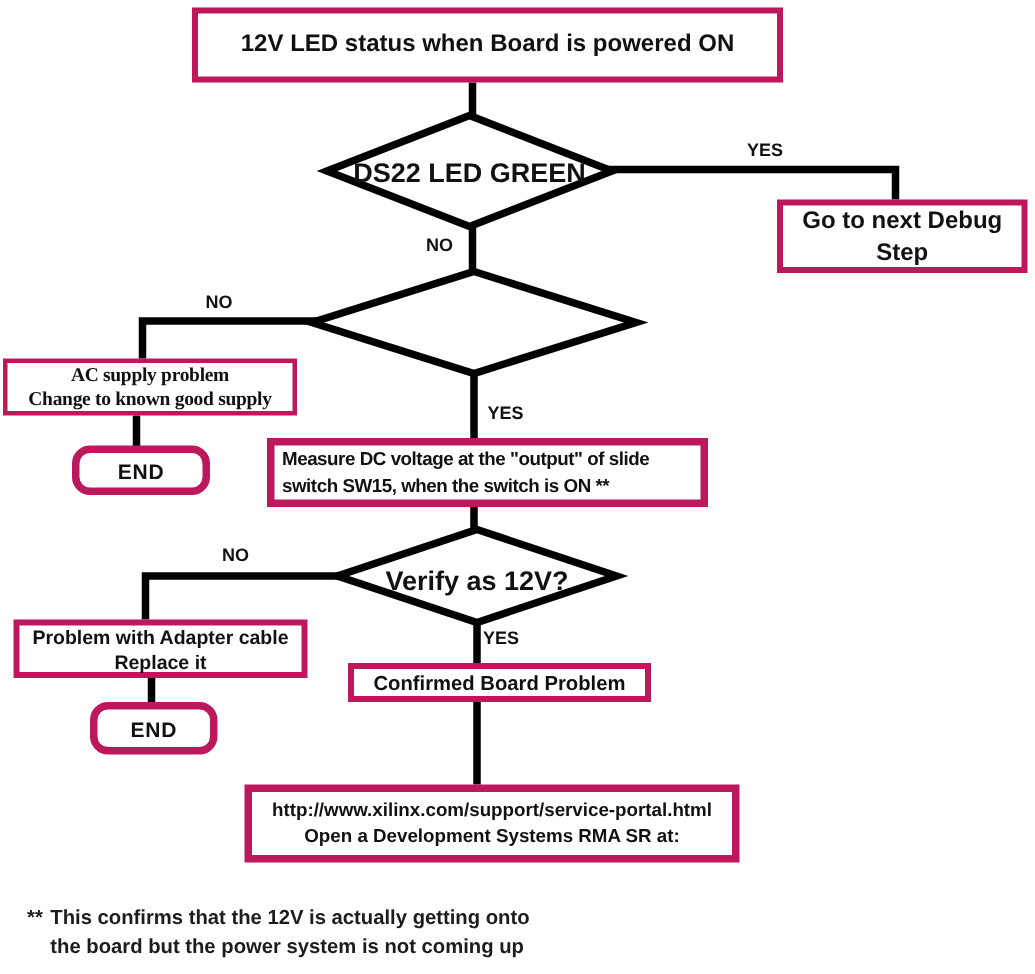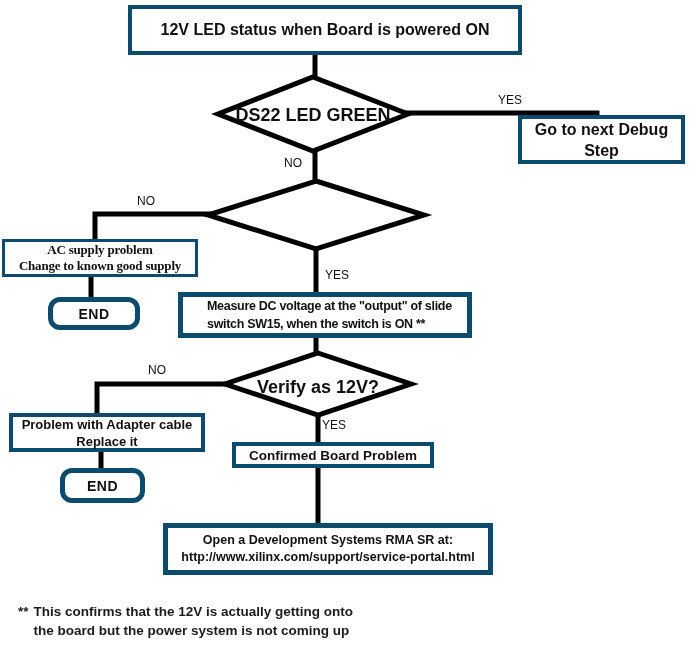--- a/index.html
+++ b/index.html
@@ -14,36 +14,36 @@
   }
   .wires {
     position: absolute;
     left: 0; top: 0;
     z-index: 1;
   }
   .node {
     position: absolute;
     z-index: 2;
     background: #ffffff;
-    border: 4px solid #0c4a6e;
+    border: 4px solid #be185d;
     box-sizing: border-box;
     display: flex;
     flex-direction: column;
     align-items: center;
     justify-content: center;
     text-align: center;
     font-weight: bold;
     white-space: nowrap;
   }
   .node .ln { white-space: nowrap; }
   .title-box   { left:128px; top:5px;   width:394px; height:50px; font-size:16px; }
-  .go-next     { left:518px; top:115px; width:167px; height:49px; font-size:16px; line-height:21px; }
+  .go-next     { left:518px; top:133px; width:167px; height:49px; font-size:16px; line-height:21px; }
   .ac-box      { left:2px;   top:239px; width:196px; height:38px; border-width:3px; font-size:13px; line-height:16px; letter-spacing:-0.2px;font-family:Liberation Serif, serif; }
   .measure-box { left:178px; top:292px; width:294px; height:46px; border-width:5px;
-                 align-items:flex-start; padding-left:24px; font-size:12.5px; line-height:18px;
+                 align-items:flex-start; padding-left:5px; font-size:12.5px; line-height:18px;
                  letter-spacing:-0.3px; text-align:left; }
   .adapter-box { left:9px;   top:413px; width:196px; height:39px; font-size:13px; line-height:17px; }
   .confirmed-box { left:232px; top:442px; width:202px; height:26px; font-size:13.5px; }
   .rma-box     { left:163px; top:523px; width:330px; height:52px; border-width:5px; font-size:12.5px; line-height:17px; }
   .end-box {
     border-radius: 12px;
     border-width: 5px;
     font-size: 14px;
     letter-spacing: 0.5px;
   }
@@ -56,21 +56,21 @@
     text-align: center;
     font-size: 18px;
     white-space: nowrap;
   }
   .dtext-1 { left:213px; top:105px; width:200px; }
   .dtext-2 { left:206px; top:207px; width:220px; letter-spacing:-0.2px; }
   .dtext-3 { left:228px; top:377px; width:180px; }
   .edge-label {
     position: absolute;
     z-index: 2;
-    font-weight: normal;
+    font-weight: bold;
     font-size: 12px;
     width: 40px;
     text-align: center;
     white-space: nowrap;
   }
   .yes-1 { left:490px; top:93px;  }
   .no-1  { left:262px; top:156px; text-align:right; }
   .no-2  { left:126px; top:194px; }
   .yes-2 { left:317px; top:268px; }
   .no-3  { left:137px; top:363px; }
@@ -158,22 +158,22 @@
 
   <div class="node end-box end-2">
     <div class="ln">END</div>
   </div>
 
   <div class="node confirmed-box">
     <div class="ln">Confirmed Board Problem</div>
   </div>
 
   <div class="node rma-box">
+    <div class="ln">http://www.xilinx.com/support/service-portal.html</div>
     <div class="ln">Open a Development Systems RMA SR at:</div>
-    <div class="ln">http://www.xilinx.com/support/service-portal.html</div>
   </div>
 
   <div class="footnote">
     <div class="fn-marker">**</div>
     <div class="fn-text">
       <div>This confirms that the 12V is actually getting onto</div>
       <div>the board but the power system is not coming up</div>
     </div>
   </div>
 

